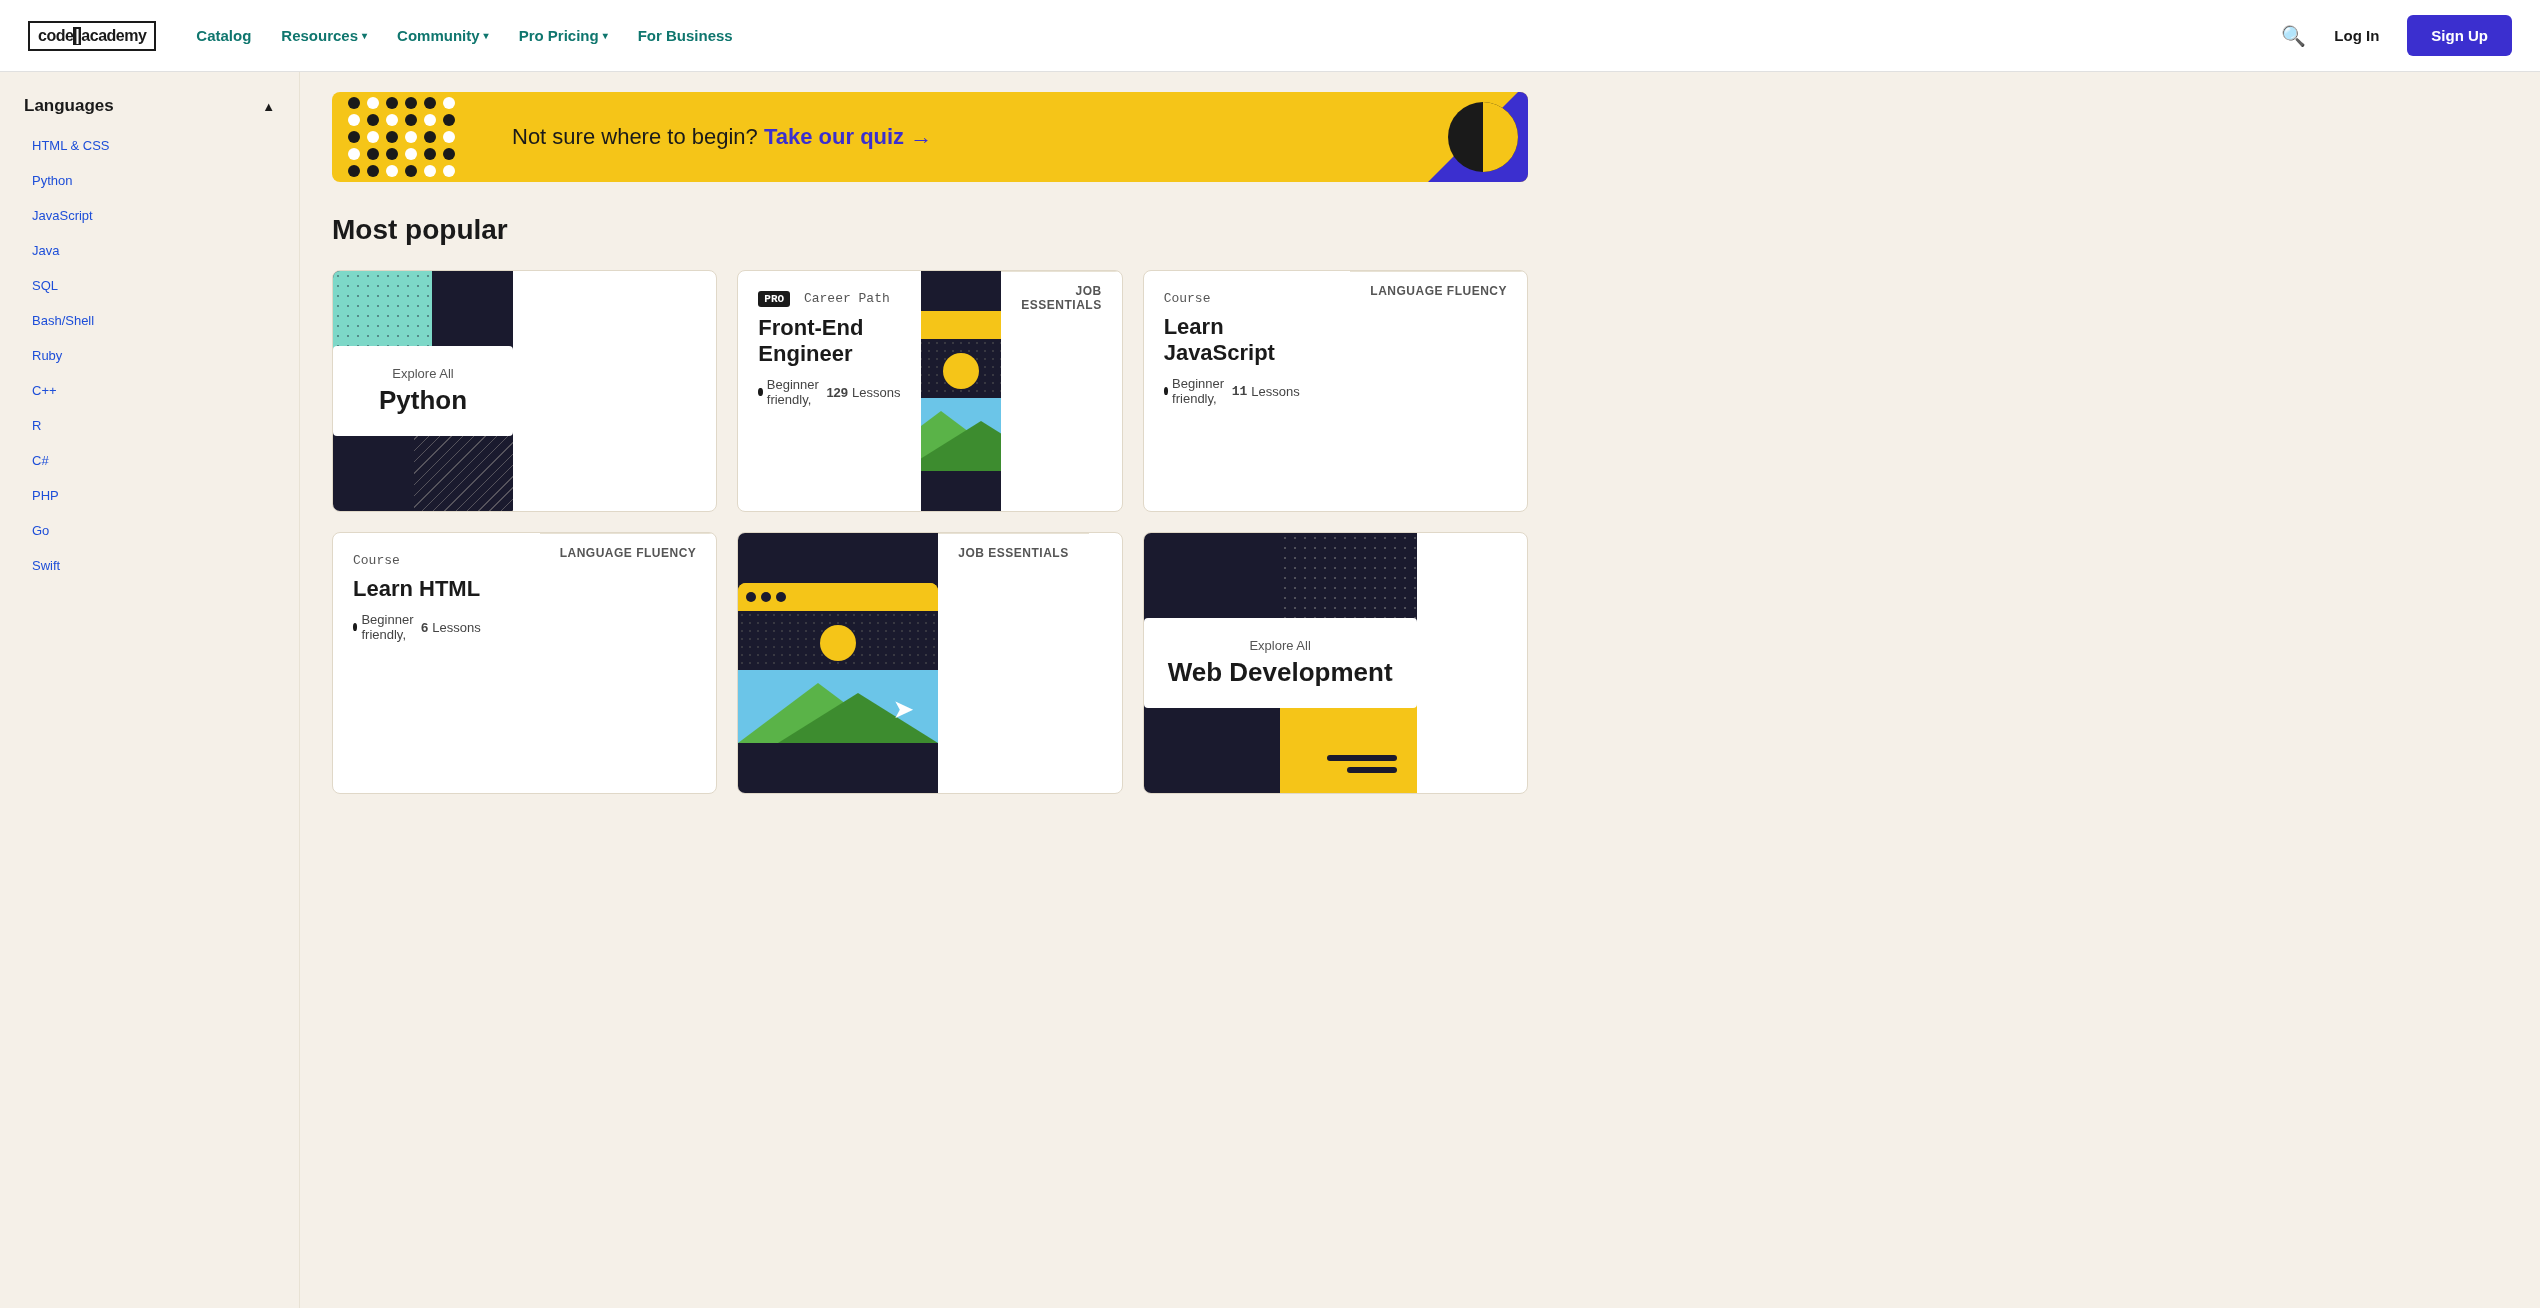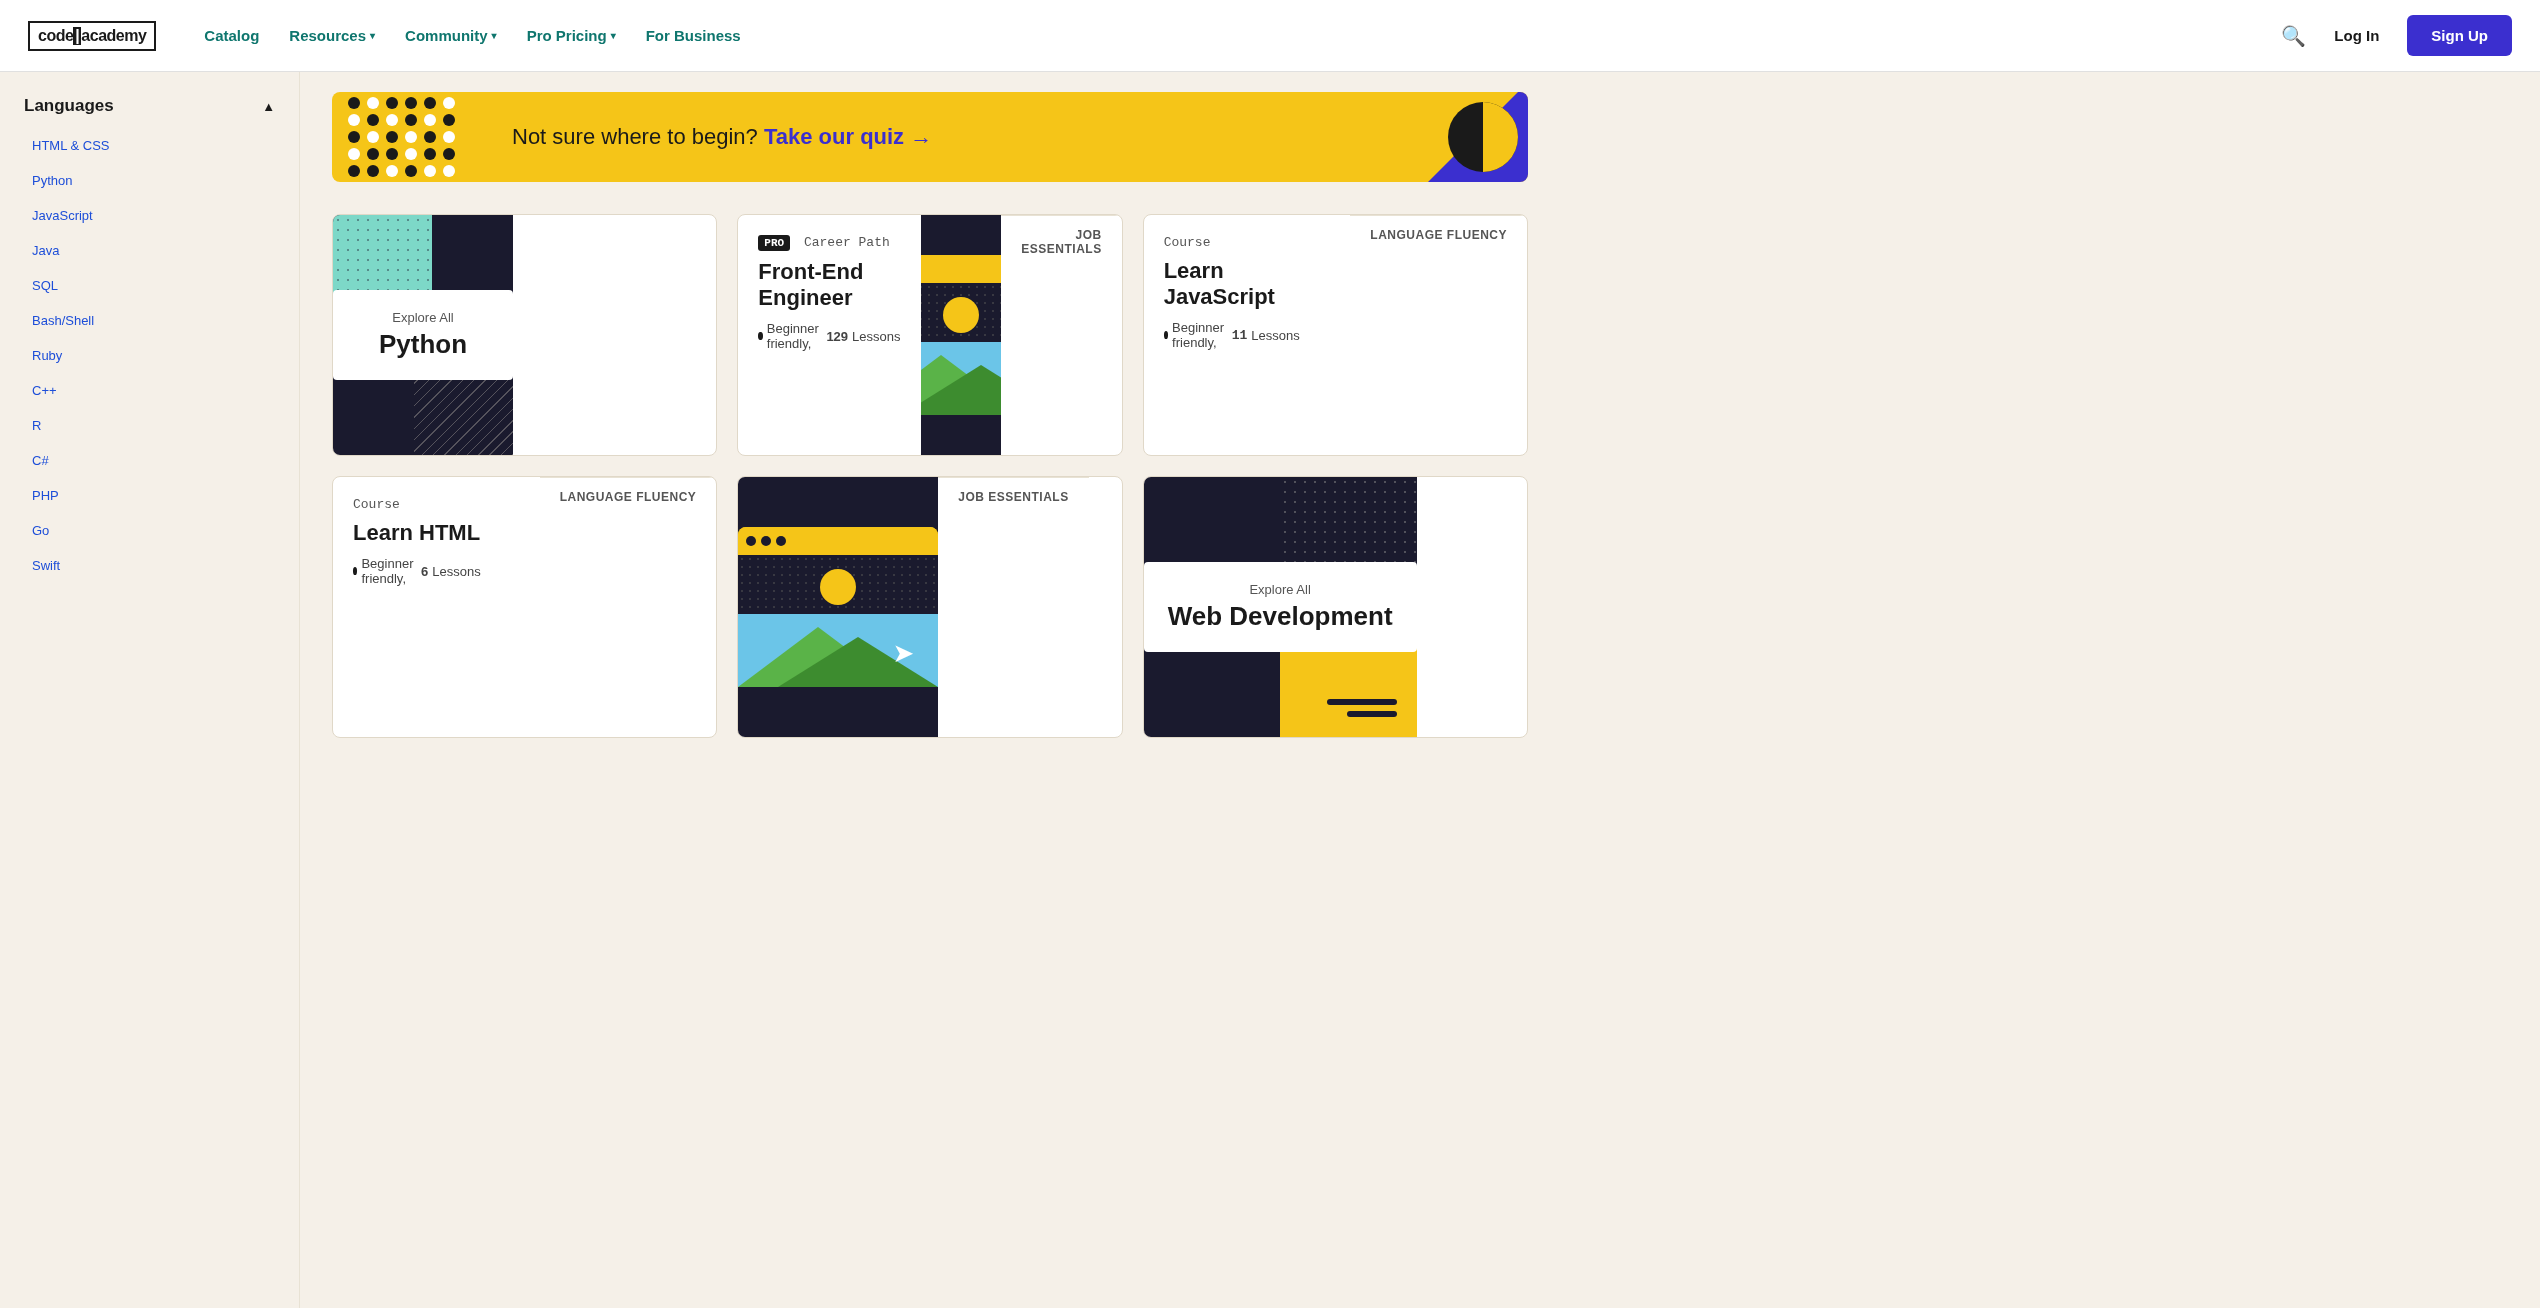--- a/index.html
+++ b/index.html
@@ -4,21 +4,21 @@
   <style>
     * { box-sizing: border-box; margin: 0; padding: 0; }
     body { font-family: -apple-system, BlinkMacSystemFont, 'Segoe UI', sans-serif; background: #f5f0e8; color: #1a1a1a; }
 
     
     .header {
       display: flex; align-items: center; justify-content: space-between;
       background: #fff; border-bottom: 1px solid #e0e0e0;
       padding: 0 28px; height: 72px; position: sticky; top: 0; z-index: 100;
     }
-    .header-left { display: flex; align-items: center; gap: 36px; }
+    .header-left { display: flex; align-items: center; gap: 28px; }
     .logo {
       display: flex; align-items: center; border: 2px solid #1a1a1a;
       padding: 4px 8px; font-size: 16px; font-weight: 700; letter-spacing: -0.5px;
       white-space: nowrap;
     }
     .logo span.code { color: #1a1a1a; }
     .logo span.sep { color: #fff; background: #1a1a1a; padding: 0 2px; }
     .nav-items { display: flex; align-items: center; gap: 6px; }
     .nav-item {
       padding: 8px 12px; font-size: 15px; color: #0f766e; cursor: pointer;
@@ -293,20 +293,21 @@
         <a class="banner-link" href="#">Take our quiz →</a>
       </div>
       <div class="banner-right-decor">
         <div class="banner-triangle"></div>
         <div class="banner-circle">
           <div class="banner-circle-half"></div>
         </div>
       </div>
     </div>
 
+    <h2 class="section-title">Most popular</h2>
 
     <div class="cards-grid">
 
       <div class="card">
         <div class="card-python-explore">
           <div class="card-python-bg-teal"></div>
           <div class="card-python-bg-dots"></div>
           <div class="card-python-bg-lines"></div>
           <div class="card-python-white-box">
             <div class="explore-all-label">Explore All</div>

